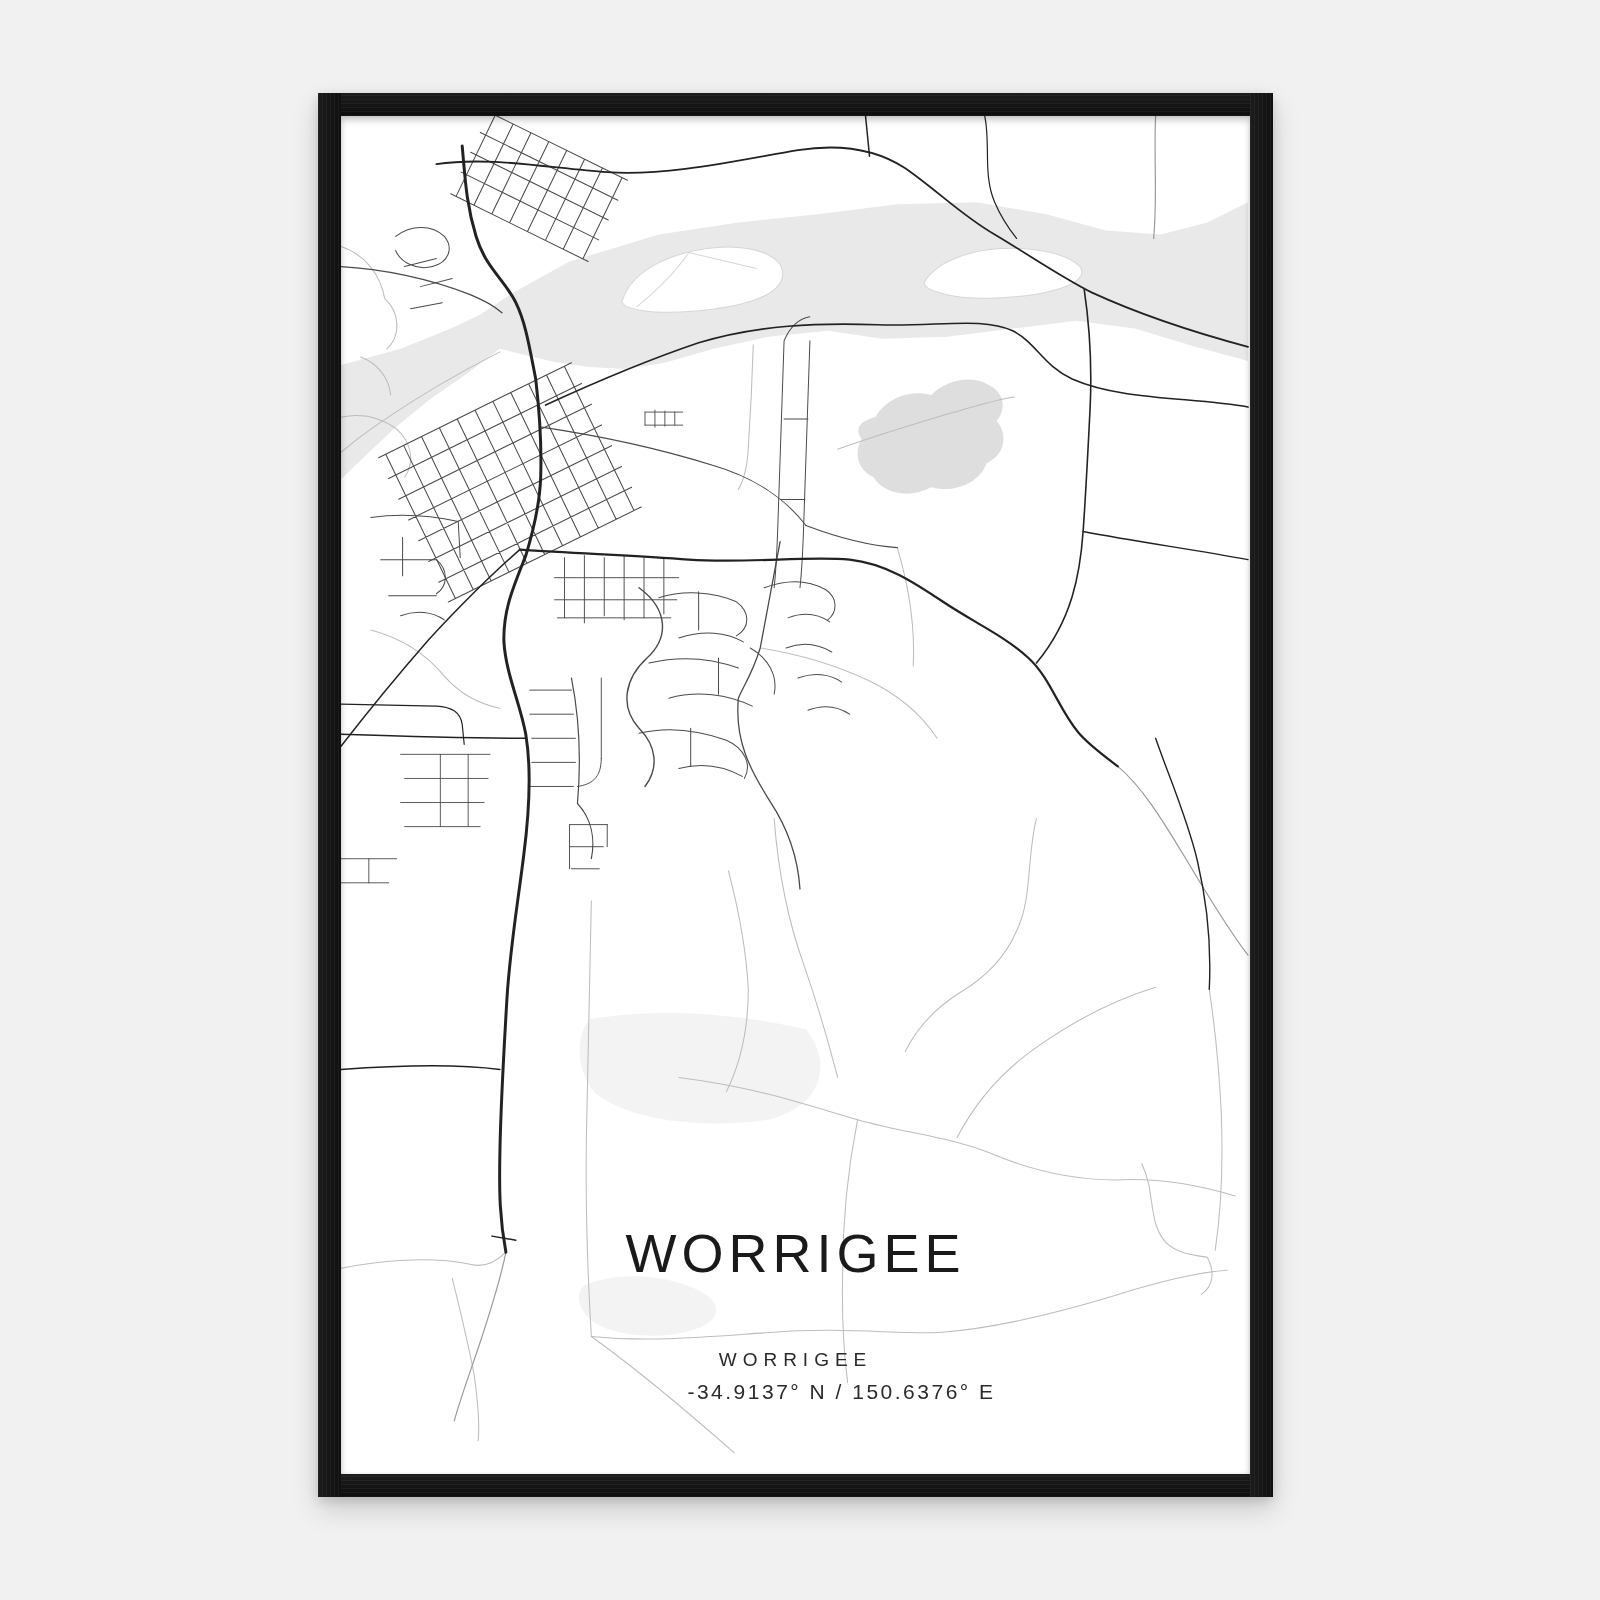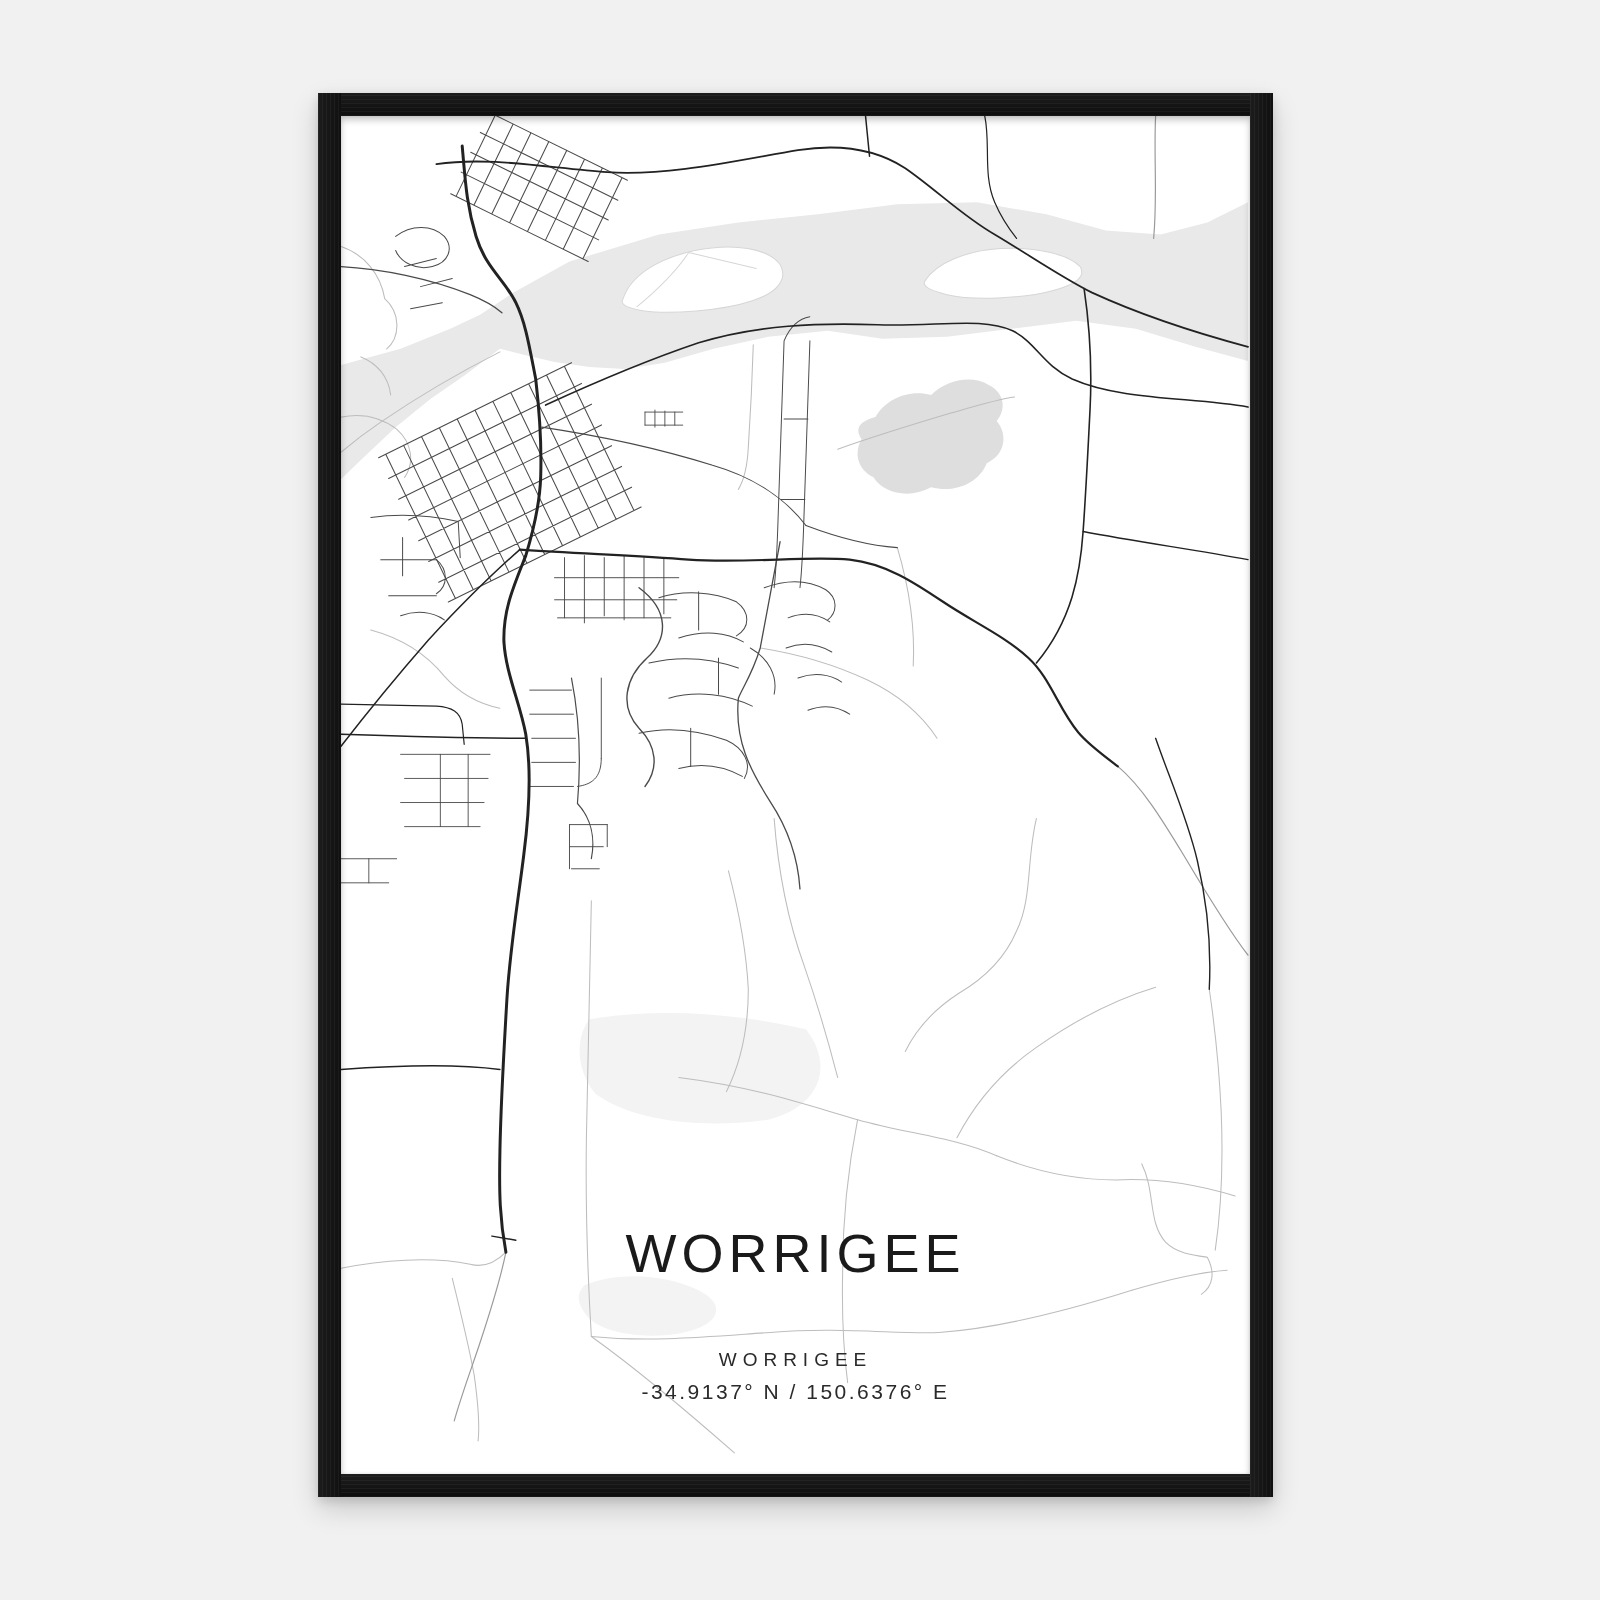--- a/index.html
+++ b/index.html
@@ -72,21 +72,21 @@
     letter-spacing:5px; line-height:1.1;
   }
   .subtitle {
     top:1233px;
     font-size:19px; font-weight:400;
     letter-spacing:6px; color:#2a2a2a;
   }
   .coords {
     top:1264px;
     font-size:21px; font-weight:400;
-    letter-spacing:2.5px; color:#2a2a2a;
+    letter-spacing:2.5px; color:#2a2a2a;margin-left:46px;
   }
 </style>
 </head>
 <body>
 
 <div class="scene">
   <div class="frame">
     <div class="frame-edge top"></div>
     <div class="frame-edge bottom"></div>
     <div class="frame-edge left"></div>

